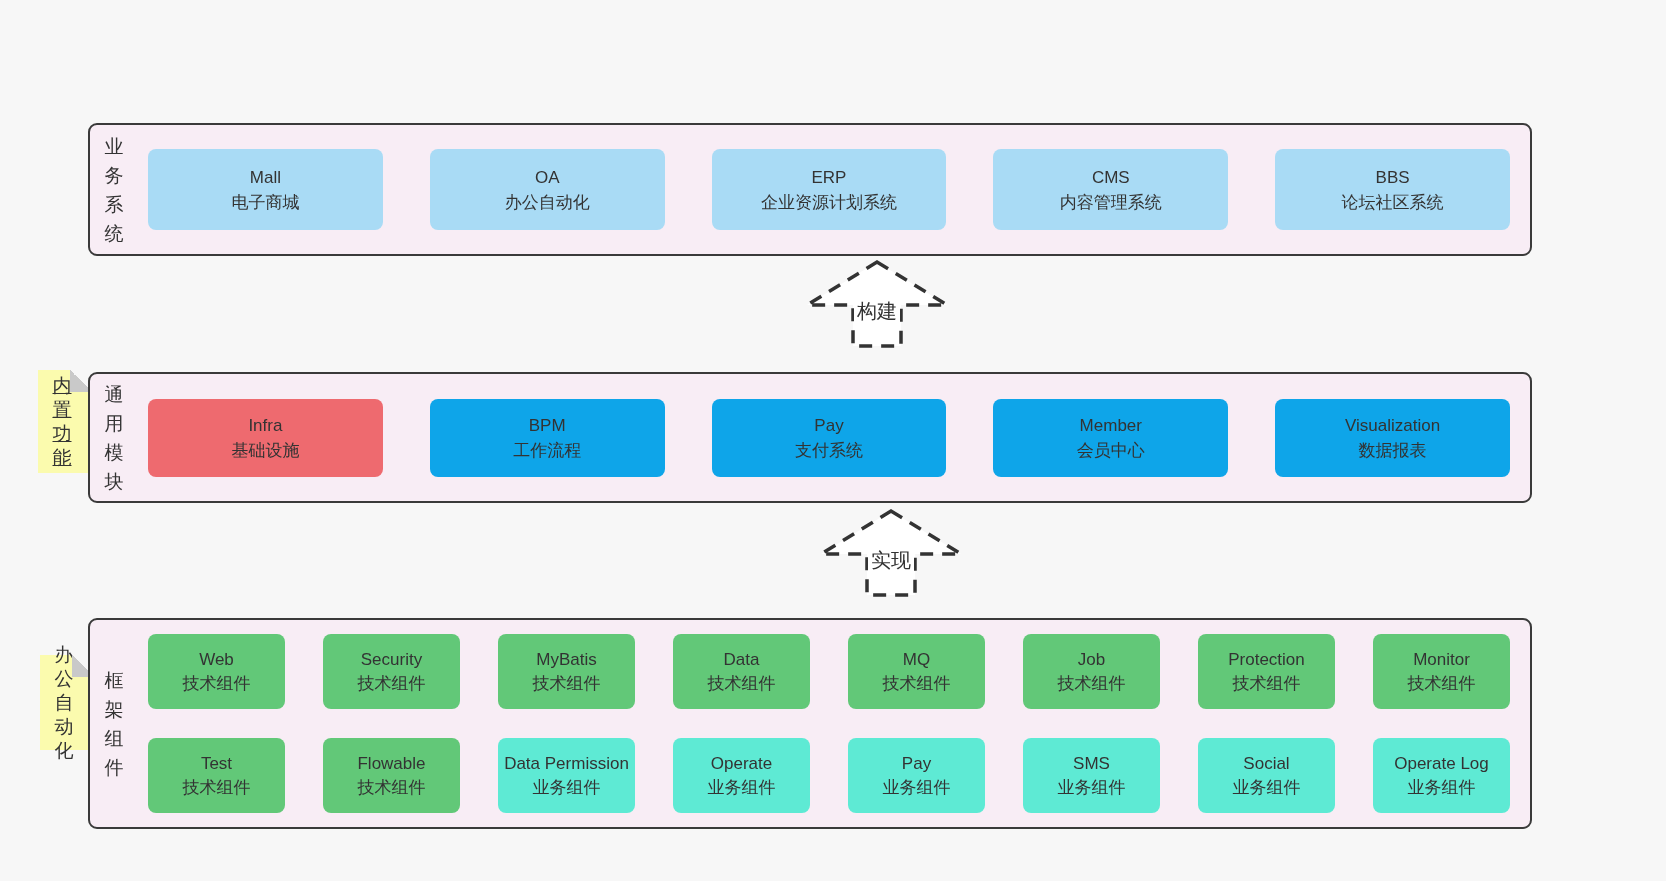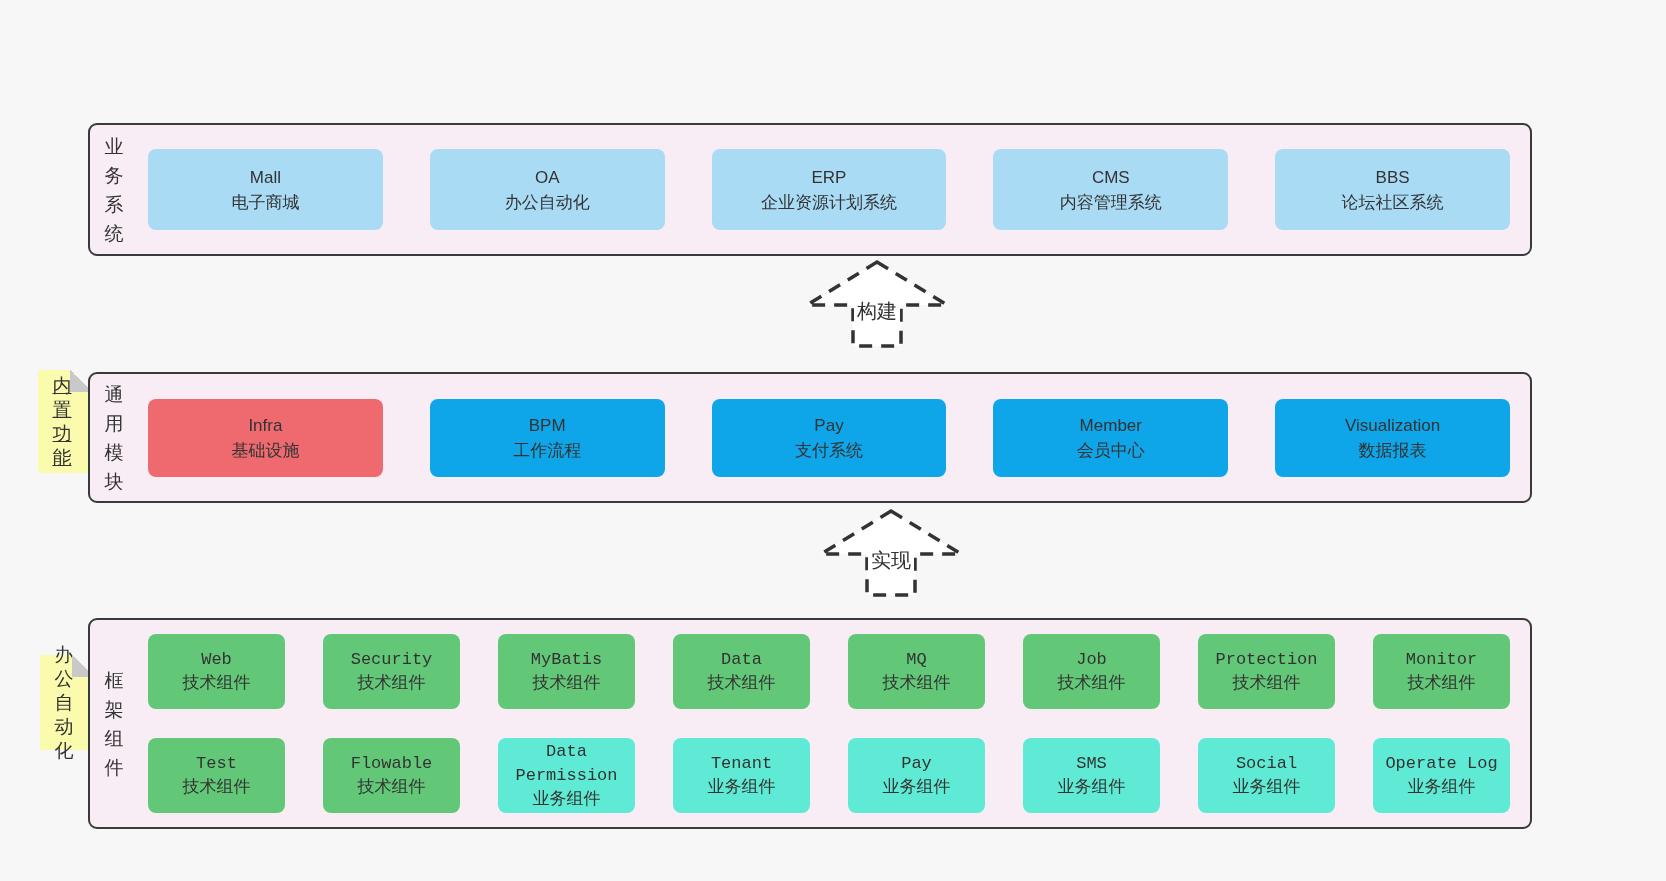--- a/index.html
+++ b/index.html
@@ -23,21 +23,21 @@
   }
   .boxes{flex:1;display:flex;gap:47px;padding:0 20px 0 22px;align-items:center;}
   .box{
     flex:1;border-radius:8px;display:flex;flex-direction:column;
     justify-content:center;text-align:center;
     font-size:17px;line-height:25px;color:#333;
   }
   #layer-business .box{height:81px;}
   #layer-modules .box{height:78px;}
   .comp-rows{flex:1;display:flex;flex-direction:column;gap:29px;padding:0 20px 0 22px;justify-content:center;}
-  .comp-row{display:flex;gap:38px;font-family:Liberation Mono, monospace;}
+  .comp-row{display:flex;gap:38px;}
   .comp-row .box{height:75px;line-height:24px;}
   .blue{background:#a9dbf5;}
   .red{background:#ee6a6f;}
   .pink{background:#0ea5e9;}
   .gdark{background:#62c878;}
   .glight{background:#5eead4;}
   .note{
     position:absolute;background:#fbfbae;z-index:0;
     display:flex;align-items:center;justify-content:center;
   }
@@ -183,21 +183,21 @@
       </div>
       <div class="box gdark">
         <span>Flowable</span>
         <span>技术组件</span>
       </div>
       <div class="box glight">
         <span>Data Permission</span>
         <span>业务组件</span>
       </div>
       <div class="box glight">
-        <span>Tenant</span>
+        <span>Operate</span>
         <span>业务组件</span>
       </div>
       <div class="box glight">
         <span>Pay</span>
         <span>业务组件</span>
       </div>
       <div class="box glight">
         <span>SMS</span>
         <span>业务组件</span>
       </div>

